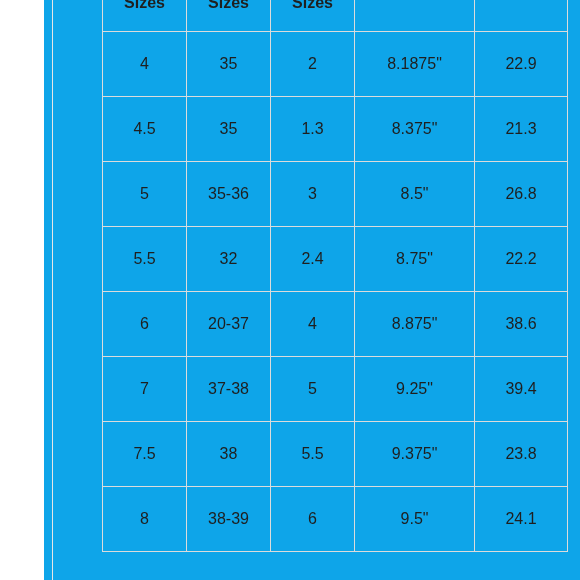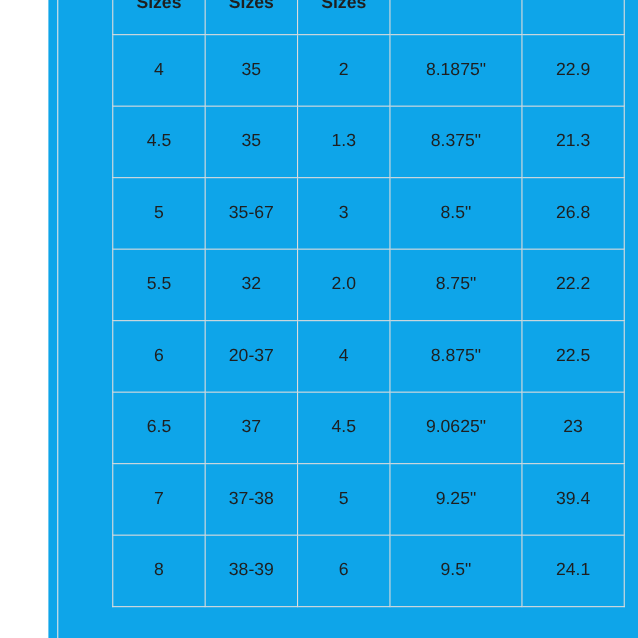--- a/index.html
+++ b/index.html
@@ -106,52 +106,52 @@
         </tr>
         <tr>
           <td>4.5</td>
           <td>35</td>
           <td>1.3</td>
           <td>8.375"</td>
           <td>21.3</td>
         </tr>
         <tr>
           <td>5</td>
-          <td>35-67</td>
+          <td>35-36</td>
           <td>3</td>
           <td>8.5"</td>
           <td>26.8</td>
         </tr>
         <tr>
           <td>5.5</td>
           <td>32</td>
-          <td>2.0</td>
+          <td>2.4</td>
           <td>8.75"</td>
           <td>22.2</td>
         </tr>
         <tr>
           <td>6</td>
           <td>20-37</td>
           <td>4</td>
           <td>8.875"</td>
-          <td>22.5</td>
-        </tr>
-        <tr>
-          <td>6.5</td>
-          <td>37</td>
-          <td>4.5</td>
-          <td>9.0625"</td>
-          <td>23</td>
+          <td>38.6</td>
         </tr>
         <tr>
           <td>7</td>
           <td>37-38</td>
           <td>5</td>
           <td>9.25"</td>
           <td>39.4</td>
+        </tr>
+        <tr>
+          <td>7.5</td>
+          <td>38</td>
+          <td>5.5</td>
+          <td>9.375"</td>
+          <td>23.8</td>
         </tr>
         <tr>
           <td>8</td>
           <td>38-39</td>
           <td>6</td>
           <td>9.5"</td>
           <td>24.1</td>
         </tr>
       </tbody>
     </table>

